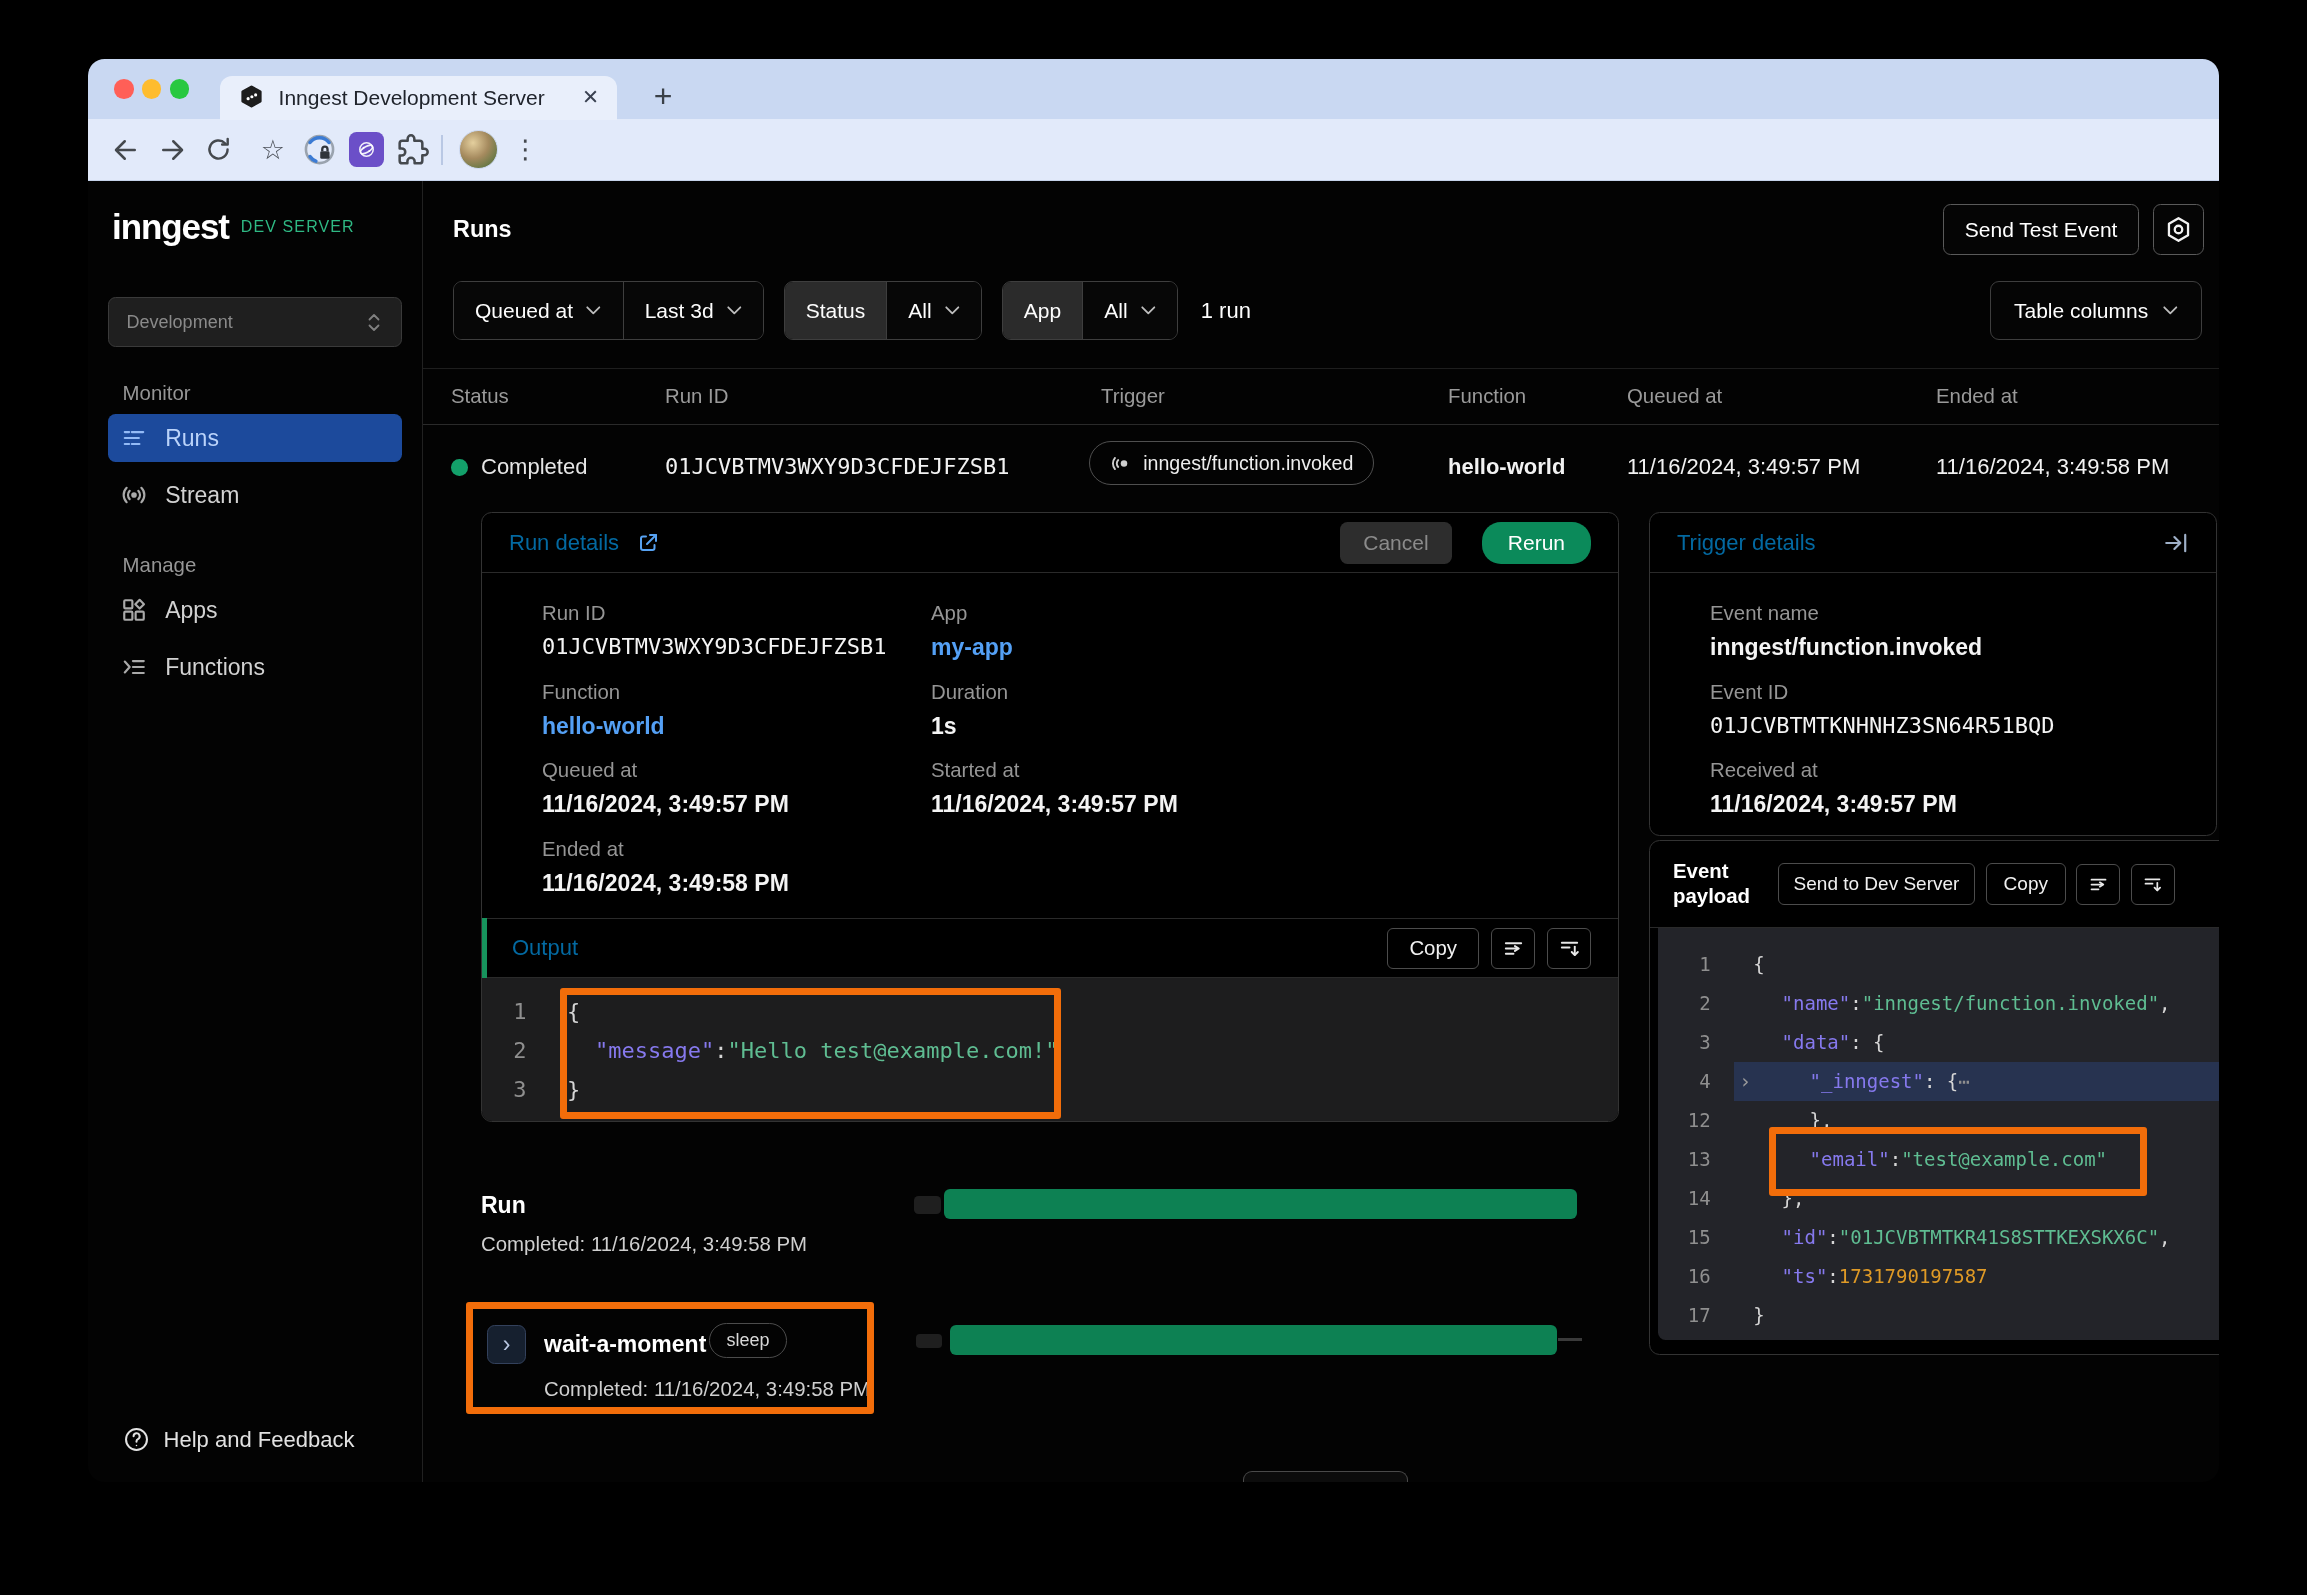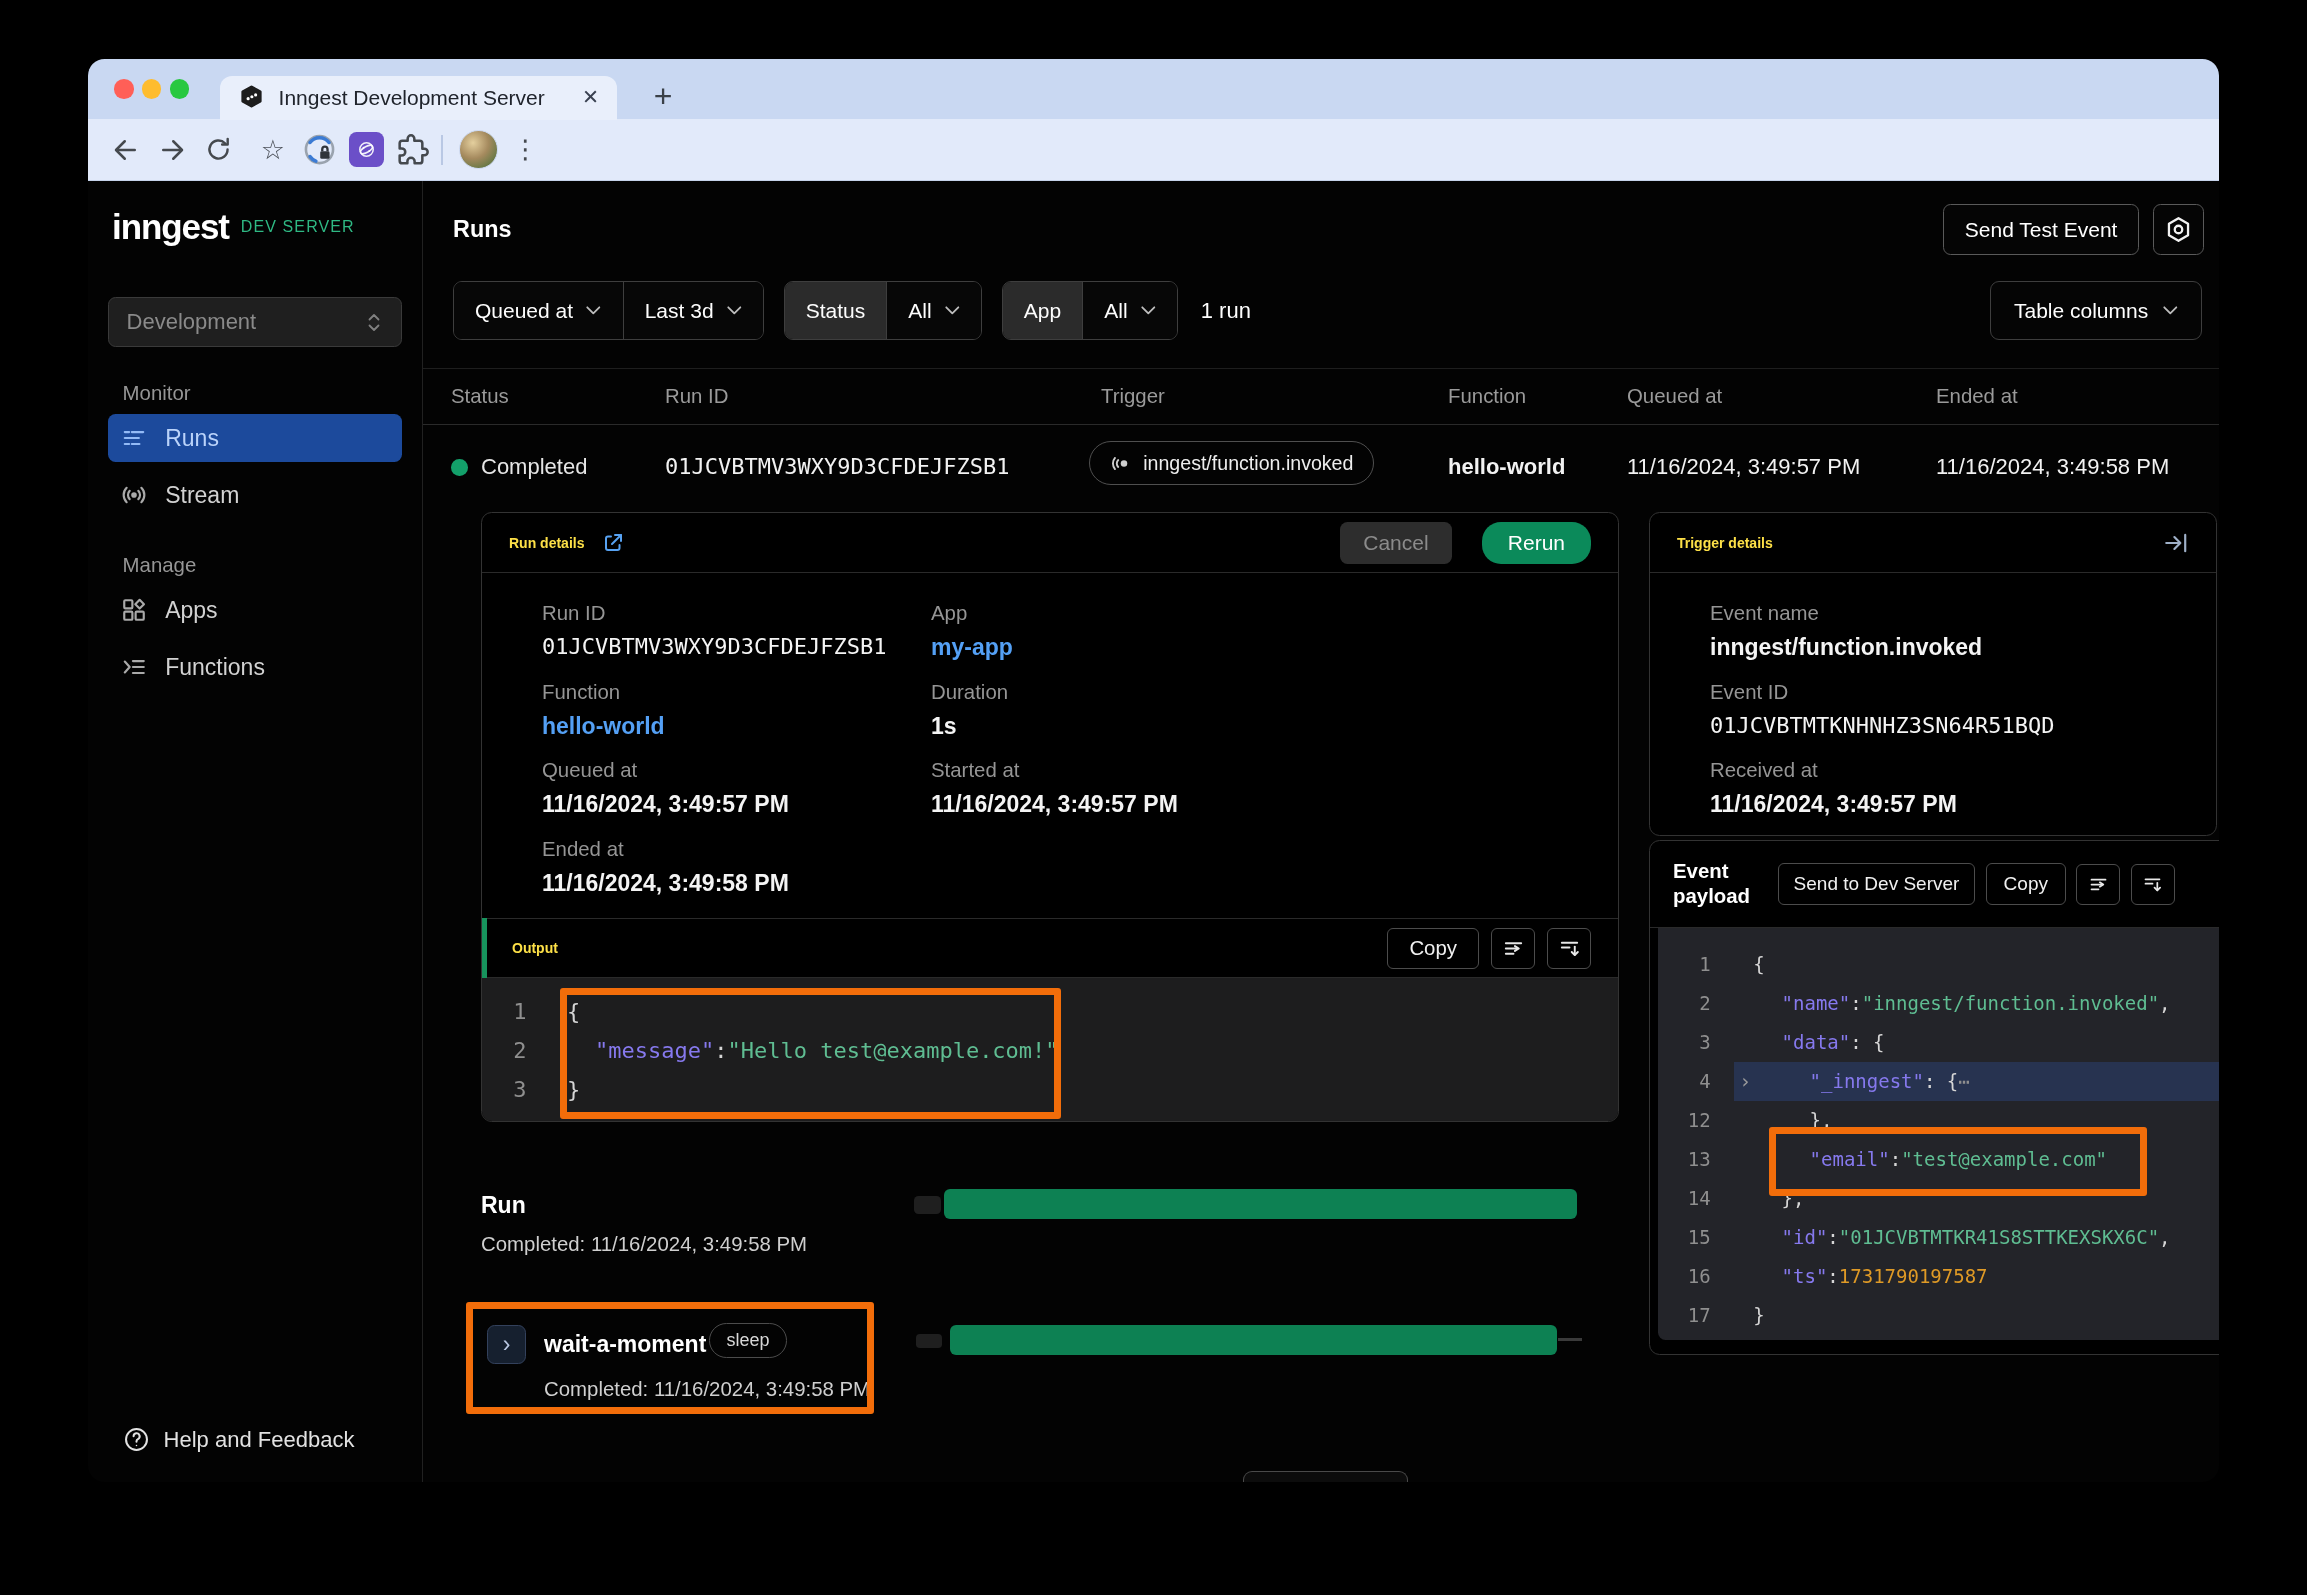--- a/index.html
+++ b/index.html
@@ -27,21 +27,21 @@
   .avatar{width:39px;height:39px;border-radius:50%;background:radial-gradient(circle at 35% 32%,#e4cf9e,#a58a5e 45%,#6d7a47 75%,#46512f);border:1.5px solid #ccd8ee}
   .star-glyph{font-size:27px;color:#4b5058}
   .kebab{font-size:26px;color:#45494e;letter-spacing:0}
 
   
   .app{flex:1;display:flex;background:#030303;min-height:0}
   .sidebar{width:335px;flex:0 0 auto;border-right:0.8px solid #212121;position:relative;padding:0 19.6px}
   .logo-row{margin-top:26px;display:flex;align-items:center;gap:12px;padding-left:4.5px}
   .logo{font-size:35px;font-weight:800;color:#fff;letter-spacing:-1.1px}
   .logo-suffix{font-size:16px;color:#2fb984;font-weight:400;letter-spacing:1.1px}
-  .env-select{margin-top:50px;height:50px;background:#1f1f1f;border:0.8px solid #3a3a3a;border-radius:7.6px;display:flex;align-items:center;justify-content:space-between;padding:0 18px;color:#8a8a8a;font-size:22px}
+  .env-select{margin-top:50px;height:50px;background:#1f1f1f;border:0.8px solid #3a3a3a;border-radius:7.6px;display:flex;align-items:center;justify-content:space-between;padding:0 18px;color:#8a8a8a;font-size:18px}
   .section-label{font-size:20.4px;color:#969696;margin:35px 0 3px 15px}
   .side-item{display:flex;align-items:center;gap:18px;height:48px;border-radius:7.6px;padding:0 13.6px;font-size:23px;color:#d2d2d2;margin-top:9px}
   .side-item svg{width:26px;height:26px;color:#a9a9a9;flex:0 0 auto}
   .side-item.active{background:#1c4a9c;color:#bad3fa}
   .side-item.active svg{color:#93baf6}
   .help-row{position:absolute;left:35px;bottom:29px;display:flex;align-items:center;gap:13.6px;color:#e2e2e2;font-size:22px}
 
   .main{flex:1;position:relative;overflow:hidden}
   .page-title{position:absolute;left:30px;top:35px;font-size:23.4px;font-weight:700;color:#fff}
   .top-actions{position:absolute;right:15px;top:23px;display:flex;gap:13.6px;align-items:center}
@@ -62,21 +62,21 @@
   .td{position:absolute;top:273px;font-size:22px;color:#f2f2f2}
   .row-dot{position:absolute;left:28px;top:278px;width:16.6px;height:16.6px;border-radius:50%;background:#13a06a}
   .status-txt{left:58px;color:#e5e5e5}
   .mono{font-family:"DejaVu Sans Mono",monospace;font-weight:400}
   .trigger-pill{position:absolute;left:666px;top:260px;height:44px;border:0.8px solid #4f4f4f;border-radius:22px;display:flex;align-items:center;gap:10.6px;padding:0 19.6px;font-size:19.6px;color:#eee}
   .fn-name{font-weight:700}
 
   .panel{position:absolute;background:#000;border:0.8px solid #333;border-radius:10.6px}
   #run-panel{left:58px;top:331px;width:1138px;height:610px}
   .panel-h{height:60px;border-bottom:0.8px solid #2a2a2a;display:flex;align-items:center;padding:0 27px;gap:16.6px;position:relative}
-  .panel-title{font-size:14px;color:#fde047;font-weight:700}
+  .panel-title{font-size:22px;color:#0369a1;font-weight:400}
   .cancel-btn{margin-left:auto;height:42px;padding:0 23px;background:#2d2d2d;color:#8b8b8b;border-radius:7.6px;font-size:21px;display:flex;align-items:center}
   .rerun-btn{height:42px;padding:0 26px;background:#0b8a5a;color:#fff;border-radius:19px;font-size:21px;margin-left:13.6px;display:flex;align-items:center}
   .field{position:absolute}
   .flabel{font-size:20.4px;color:#959595}
   .fvalue{font-size:23px;color:#f4f4f4;margin-top:9px;font-weight:600}
   .fvalue.mono{font-size:22px;font-weight:400}
   .link{color:#54a0f5}
 
   .output-h{position:absolute;left:0;right:0;top:405px;height:60px;border-top:0.8px solid #2a2a2a;border-bottom:0.8px solid #2a2a2a;display:flex;align-items:center;padding:0 27px 0 30px}
   .output-h::before{content:"";position:absolute;left:0;top:-0.8px;bottom:-0.8px;width:4.5px;background:#17935d}

